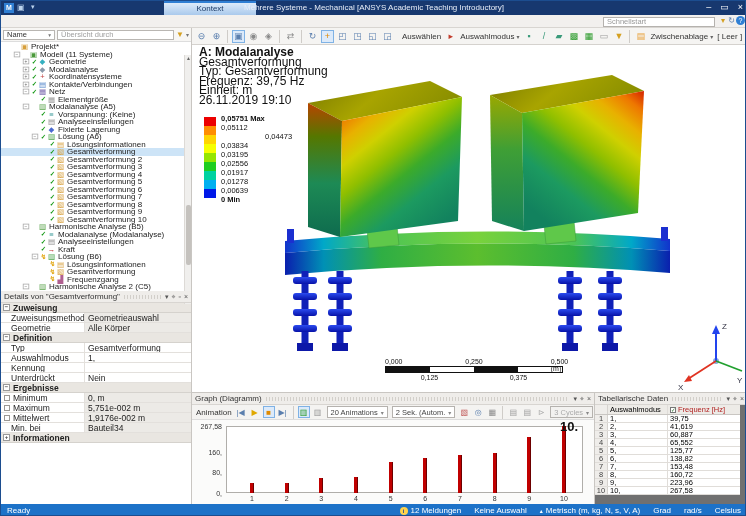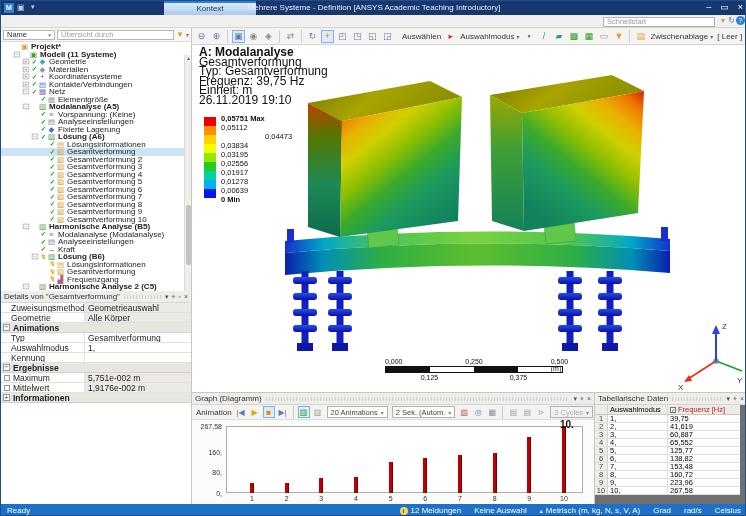--- a/index.html
+++ b/index.html
@@ -48,21 +48,21 @@
 .tree{height:249px;overflow:hidden;position:relative;background:#fff;padding-top:1px}
 .trow{display:flex;align-items:center;height:7.5px;font-size:8px;color:#222;white-space:nowrap}
 .trow.sel{background:#cde4f7}
 .texp{width:8px;flex:0 0 8px;font-size:6px;color:#666;border:1px solid #aaa;height:7px;line-height:5px;text-align:center;margin-right:1px;background:#fff;transform:scale(.8)}
 .texp.none{border:none;background:transparent}
 .tst{width:7px;flex:0 0 7px;font-size:6.5px;font-weight:bold;text-align:center}
 .tst.check{color:#179917}
 .tst.bolt{color:#e0a000}
 .tico{width:9px;flex:0 0 9px;font-size:7.5px;text-align:center;margin-right:2px}
 .tlb{overflow:hidden}
-.tlb.b{font-weight:bold}
+.tlb.b{font-weight:normal}
 .tscroll{position:absolute;right:0;top:27px;width:7px;height:249px;background:#f0efed;border-left:1px solid #dddad6}
 .tscroll .arr{position:absolute;left:0;width:7px;height:7px;font-size:5px;color:#666;text-align:center;line-height:7px}
 .tscroll .thumb{position:absolute;left:1px;width:5px;top:150px;height:60px;background:#c5c2be;border-radius:2px}
 
 .details{height:188px;background:#fff;font-size:8.5px;overflow:hidden}
 .dcat{display:flex;align-items:center;height:10px;background:#e9e6e1;border-bottom:1px solid #d5d2cd;font-weight:bold;color:#222;padding-left:2px;gap:3px}
 .dbox{width:7px;height:7px;border:1px solid #999;font-size:6px;line-height:5px;text-align:center;background:#fff;color:#444;flex:0 0 7px}
 .drow{display:flex;height:10px;border-bottom:1px solid #e3e0dc}
 .dk{width:84px;flex:0 0 84px;border-right:1px solid #e3e0dc;padding-left:10px;display:flex;align-items:center;gap:3px;color:#222;overflow:hidden;white-space:nowrap}
 .dv{flex:1;padding-left:3px;display:flex;align-items:center;color:#222;overflow:hidden;white-space:nowrap}
@@ -86,21 +86,21 @@
 .sb-bot span{position:absolute;transform:translateX(-50%);top:1px}
 
 .graphpanel{position:absolute;left:191px;top:391px;width:403px;height:112px;background:#fbfbfa;border-top:1px solid #c9c6c2;border-right:1px solid #c9c6c2}
 .gtoolbar{height:15px;display:flex;align-items:center;background:#f4f3f1;border-bottom:1px solid #ddd;padding:0 2px;overflow:hidden}
 .gtoolbar .ticon{width:12px;height:12px;font-size:8px}
 .chart{position:relative;height:86px}
 .plot{position:absolute;left:34px;top:6px;width:357px;height:67px;border:1px solid #b0aeaa;background:#fff}
 .ylab{position:absolute;width:30px;text-align:right;font-size:7px;color:#333}
 .xlab{position:absolute;width:14px;text-align:center;font-size:7px;color:#333;top:75px}
 .bar{position:absolute;width:4px;background:#c00000;border-right:1px solid #6d0000}
-.anno{position:absolute;font-size:10px;font-weight:bold;color:#111}
+.anno{position:absolute;font-size:13px;font-weight:bold;color:#111}
 .tablepanel{position:absolute;left:594px;top:391px;width:152px;height:112px;background:#707070;border-top:1px solid #c9c6c2}
 .ttable{position:absolute;left:0;top:12px;width:145px;background:#fff;font-size:7.5px}
 .thr{display:flex;height:10px;background:#edebe7;border-bottom:1px solid #c9c6c2;font-size:7.5px;align-items:center}
 .tr{display:flex;height:8px;border-bottom:1px solid #e0ddd9;align-items:center;background:#fff}
 .c0{width:13px;flex:0 0 13px;background:#efedea;border-right:1px solid #d5d2ce;text-align:center;color:#444;height:100%;display:flex;align-items:center;justify-content:center}
 .c1{width:60px;flex:0 0 60px;border-right:1px solid #e0ddd9;padding-left:2px;height:100%;display:flex;align-items:center}
 .c2{flex:1;padding-left:2px;height:100%;display:flex;align-items:center;gap:2px}
 .thr .c2{color:#b22222}
 .hcb{width:6px;height:6px;border:1px solid #777;background:#fff;color:#1a6a1a;font-size:5.5px;line-height:5px;text-align:center}
 
@@ -114,21 +114,21 @@
 </head>
 <body>
 
 <div class="win">
 
   <div class="titlebar">
     <span class="appicon">M</span>
     <span class="qat">▣</span>
     <span class="qat2">▾</span>
     <div class="ctxtab">Kontext</div>
-    <div class="apptitle">Mehrere Systeme - Definition [ANSYS Academic Teaching Introductory]</div>
+    <div class="apptitle">Mehrere Systeme - Mechanical [ANSYS Academic Teaching Introductory]</div>
     <div class="winbtns">
       <span>–</span>
       <span>▭</span>
       <span>×</span>
     </div>
   </div>
 
   <div class="tabsrow">
     <input class="qsbox" placeholder="Schnellstart" style="">
     <span class="ricon" style="right:22px;color:#d5a021">▾</span>
@@ -195,21 +195,21 @@
         <div class="trow" style="padding-left: 21px;">
           <span class="texp">+</span>
           <span class="tst check">✓</span>
           <span class="tico" style="color: rgb(53, 176, 192);">◆</span>
           <span class="tlb">Geometrie</span>
         </div>
         <div class="trow" style="padding-left: 21px;">
           <span class="texp">+</span>
           <span class="tst check">✓</span>
           <span class="tico" style="color: rgb(138, 153, 170);">◆</span>
-          <span class="tlb">Materialien</span>
+          <span class="tlb">Modalanalyse</span>
         </div>
         <div class="trow" style="padding-left: 21px;">
           <span class="texp">+</span>
           <span class="tst check">✓</span>
           <span class="tico" style="color: rgb(192, 64, 64);">+</span>
           <span class="tlb">Koordinatensysteme</span>
         </div>
         <div class="trow" style="padding-left: 21px;">
           <span class="texp">+</span>
           <span class="tst check">✓</span>
@@ -388,55 +388,71 @@
       <span class="ptitle">Details von "Gesamtverformung"</span>
       <span class="phead-fill"></span>
       <span class="phicons">
           <span>▾</span>
           <span>⌖</span>
           <span>▫</span>
           <span>×</span>
         </span>
     </div>
     <div class="details" id="details">
+        <div class="dcat">
+          <span class="dbox">−</span>
+          <span>Zuweisung</span>
+        </div>
         <div class="drow">
           <div class="dk">Zuweisungsmethode</div>
           <div class="dv ro">Geometrieauswahl</div>
         </div>
         <div class="drow">
           <div class="dk">Geometrie</div>
           <div class="dv ro">Alle Körper</div>
         </div>
         <div class="dcat">
           <span class="dbox">−</span>
-          <span>Animations</span>
+          <span>Definition</span>
         </div>
         <div class="drow">
           <div class="dk">Typ</div>
           <div class="dv">Gesamtverformung</div>
         </div>
         <div class="drow">
           <div class="dk">Auswahlmodus</div>
           <div class="dv">1,</div>
         </div>
         <div class="drow">
           <div class="dk">Kennung</div>
           <div class="dv"></div>
+        </div>
+        <div class="drow">
+          <div class="dk">Unterdrückt</div>
+          <div class="dv">Nein</div>
         </div>
         <div class="dcat">
           <span class="dbox">−</span>
           <span>Ergebnisse</span>
         </div>
         <div class="drow">
+          <div class="dk" style="padding-left: 3px;"><span class="dcb"></span>Minimum</div>
+          <div class="dv ro">0, m</div>
+        </div>
+        <div class="drow">
           <div class="dk" style="padding-left: 3px;"><span class="dcb"></span>Maximum</div>
           <div class="dv ro">5,751e-002 m</div>
         </div>
         <div class="drow">
           <div class="dk" style="padding-left: 3px;"><span class="dcb"></span>Mittelwert</div>
           <div class="dv ro">1,9176e-002 m</div>
+        </div>
+        <div class="drow">
+          <div class="dk">Min. bei</div>
+          <div class="dv ro">Bauteil34</div>
         </div>
         <div class="dcat">
           <span class="dbox">+</span>
           <span>Informationen</span>
         </div>
       </div>
   </div>
 
   <div class="viewport">
     <svg width="555" height="347" viewBox="0 0 555 347">

